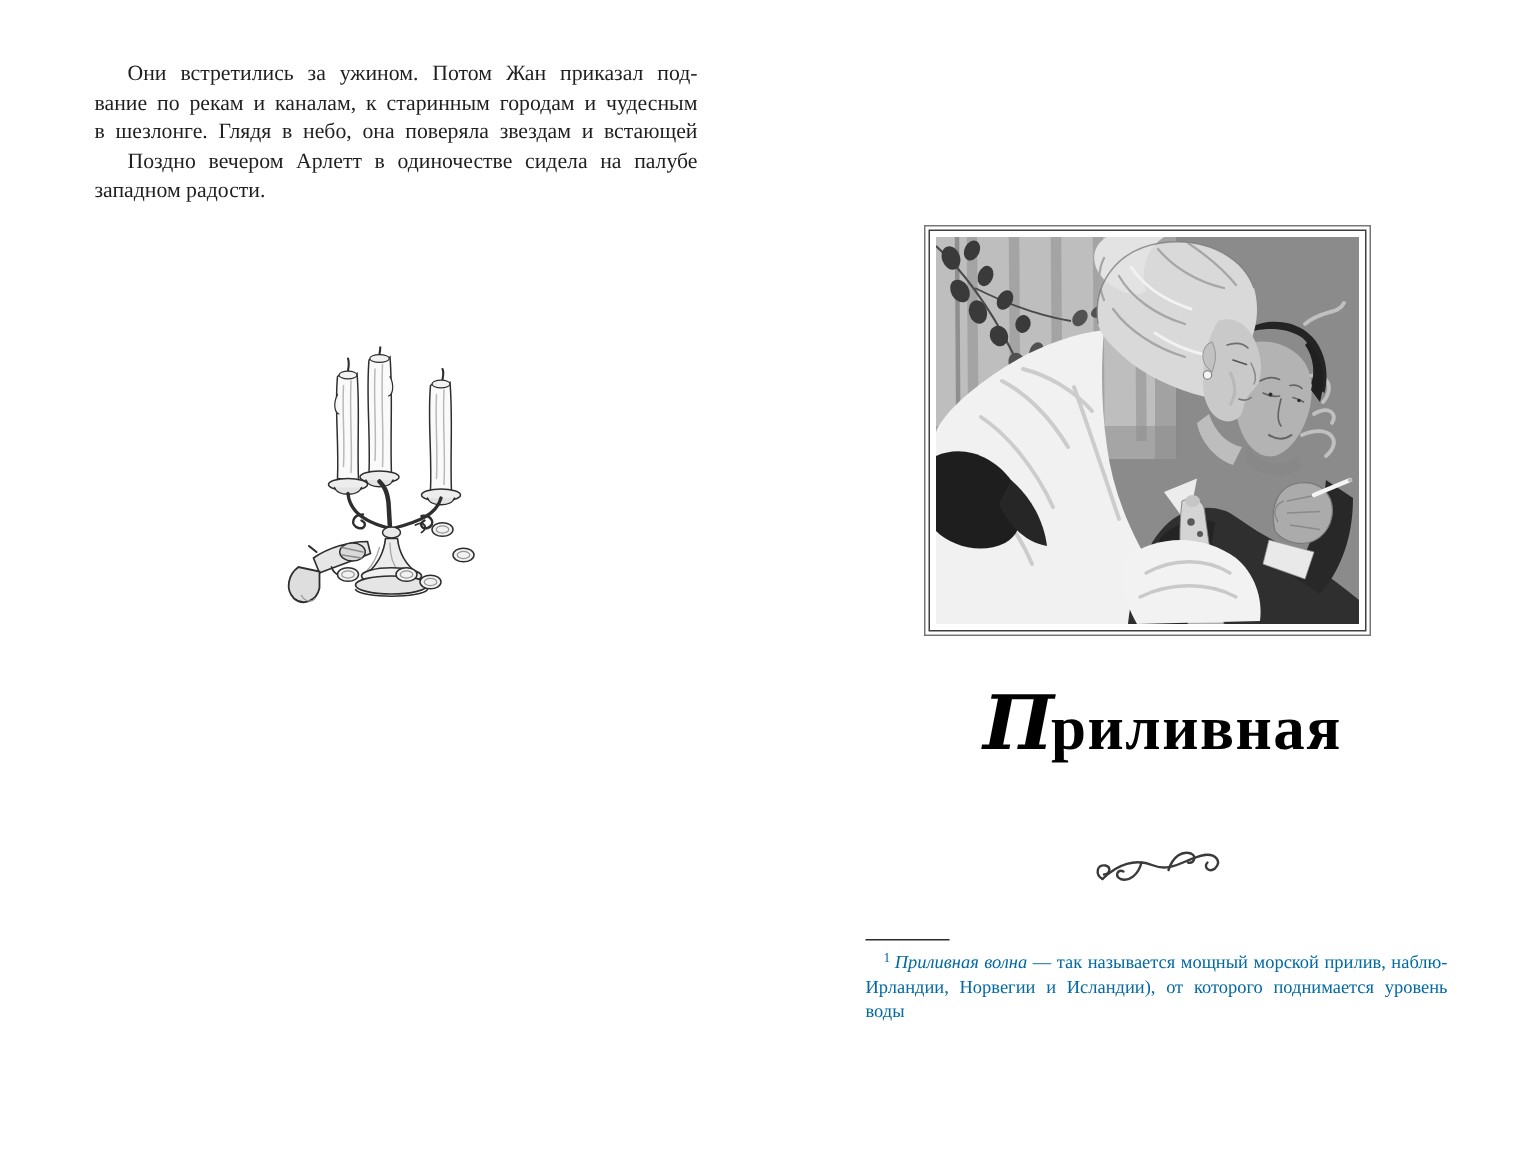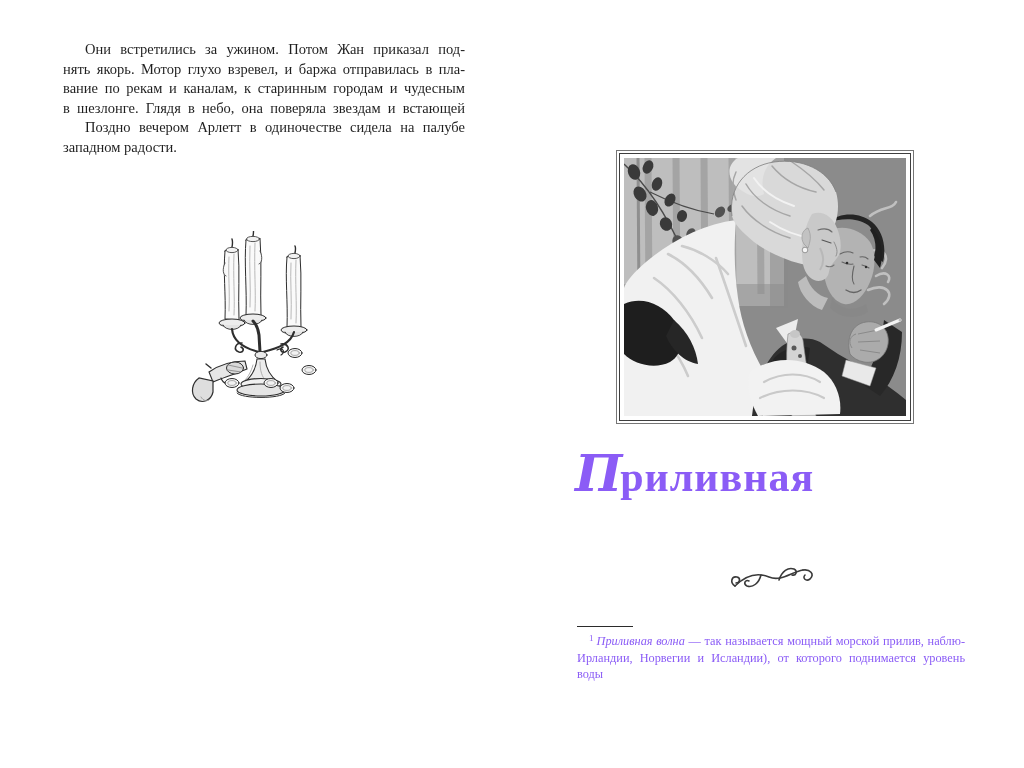--- a/index.html
+++ b/index.html
@@ -26,56 +26,55 @@
   .plate{
     position:absolute;left:616px;top:150px;
     border:1px solid #767676;padding:2px;background:#fff;
   }
   .plate-inner{border:1px solid #3f3f3f;padding:4px;background:#fff;}
   .plate svg{display:block;}
 
   
   .chapter-title{
     position:absolute;left:575px;top:452px;width:400px;
-    text-align:left;font-weight:bold;color:#8b5cf6;
-    font-size:42px;line-height:44px;letter-spacing:1px;
+    text-align:center;font-weight:bold;color:#000000;
+    font-size:42px;line-height:60px;letter-spacing:1px;
   }
   .title-initial{
     font-family:"DejaVu Serif", serif;font-style:italic;font-weight:bold;
     font-size:50px;letter-spacing:0;margin-right:-2px;
   }
   .title-sup{
     font-size:17px;vertical-align:baseline;position:relative;top:-17px;left:1px;
     font-weight:bold;
   }
 
   
   .ornament{position:absolute;left:727px;top:556px;width:92px;height:44px;}
 
   
   .footnote{
     position:absolute;left:577px;top:626px;width:388px;
-    font-size:12.3px;line-height:16px;color:#8b5cf6;
+    font-size:12.3px;line-height:16px;color:#0369a1;
   }
   .fn-rule{width:56px;border:0;border-top:1px solid #2b2b2b;margin:0 0 6px 0;}
   .fn-first{text-indent:12px;}
   .fn-marker{font-size:9px;vertical-align:baseline;position:relative;top:-4px;margin-right:3px;}
   .fn-term{font-style:italic;}
 </style>
 </head>
 <body>
 
 <div class="spread">
 
   <div>
 
     <div class="body-text">
       <div>
         <div class="jline indent">Они встретились за ужином. Потом Жан приказал под-</div>
-        <div class="jline">нять якорь. Мотор глухо взревел, и баржа отправилась в пла-</div>
         <div class="jline">вание по рекам и каналам, к старинным городам и чудесным</div>
       </div>
       <div>
         <div class="jline">в шезлонге. Глядя в небо, она поверяла звездам и встающей</div>
         <div class="jline indent">Поздно вечером Арлетт в одиночестве сидела на палубе</div>
         <div class="jline jlast">западном радости.</div>
       </div>
     </div>
 
     <div class="spot-illo">

